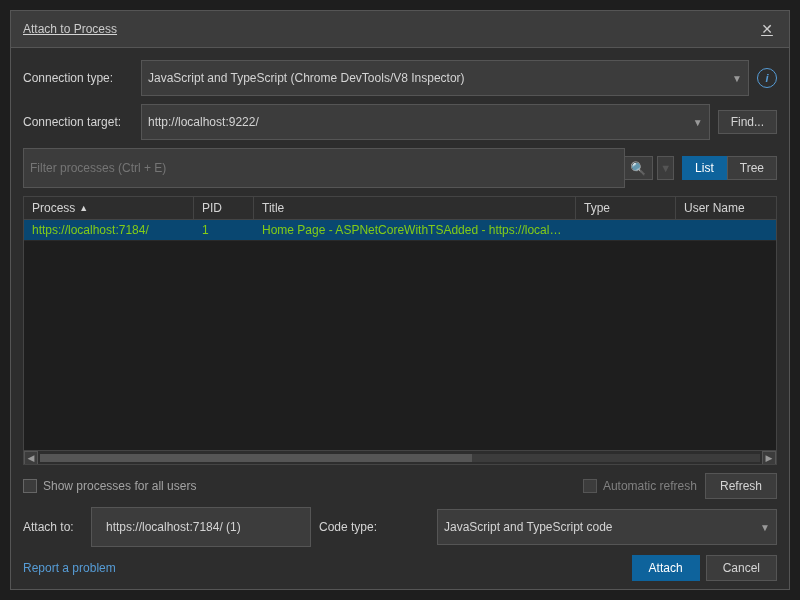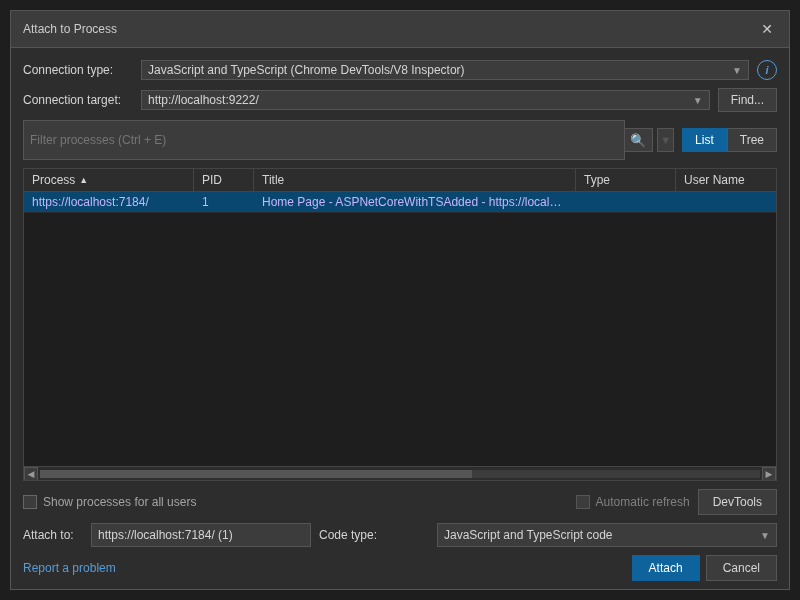--- a/index.html
+++ b/index.html
@@ -25,20 +25,21 @@
       position: relative;
     }
     .title-bar {
       background: #3c3c3c;
       padding: 8px 12px;
       display: flex;
       align-items: center;
       justify-content: space-between;
       border-bottom: 1px solid #555;
       flex-shrink: 0;
+      text-decoration: underline;
     }
     .title-bar-text {
       font-size: 12px;
       color: #cccccc;
     }
     .close-btn {
       width: 20px;
       height: 20px;
       background: transparent;
       border: none;
@@ -63,21 +64,21 @@
       gap: 8px;
     }
     .label {
       color: #d4d4d4;
       font-size: 12px;
       white-space: nowrap;
       min-width: 110px;
     }
     .combo {
       flex: 1;
-      height: 20px;
+      height: 36px;
       background: #3c3c3c;
       border: 1px solid #555;
       color: #d4d4d4;
       font-size: 12px;
       padding: 0 6px;
       appearance: none;
       cursor: pointer;
       display: flex;
       align-items: center;
       justify-content: flex-end;
@@ -207,21 +208,21 @@
       align-items: center;
       border-bottom: 1px solid #2a2a2a;
       cursor: pointer;
     }
     .table-row.selected {
       background: #094771;
     }
     .table-cell {
       padding: 3px 8px;
       font-size: 12px;
-      color: #c4b5fd;
+      color: #84cc16;
       overflow: hidden;
       text-overflow: ellipsis;
       white-space: nowrap;
     }
     .scrollbar-h {
       height: 14px;
       background: #2d2d2d;
       border-top: 1px solid #444;
       display: flex;
       align-items: center;
@@ -306,32 +307,32 @@
       cursor: pointer;
     }
     .bottom-row2 {
       display: flex;
       align-items: center;
       gap: 8px;
     }
     .attach-label { min-width: 60px; }
     .attach-input {
       width: 220px;
-      height: 24px;
-      background: #3c3c3c;
-      border: 1px solid #555;
-      color: #d4d4d4;
-      font-size: 12px;
-      padding: 0 6px;
+      height: 40px;
+      background: #3c3c3c;
+      border: 1px solid #555;
+      color: #d4d4d4;
+      font-size: 12px;
+      padding: 0 14px;
       outline: none;
     }
     .code-type-label { white-space: nowrap; }
     .code-type-select {
       flex: 1;
-      height: 24px;
+      height: 36px;
       background: #3c3c3c;
       border: 1px solid #555;
       color: #d4d4d4;
       font-size: 12px;
       display: flex;
       align-items: center;
       justify-content: space-between;
       padding: 0 6px;
       cursor: pointer;
     }
@@ -467,21 +468,21 @@
 
     <div class="bottom-row1">
       <label class="checkbox-label">
         <div class="checkbox"></div>
         <span>Show processes for all users</span>
       </label>
       <label class="auto-refresh-label">
         <div class="auto-refresh-check"></div>
         <span>Automatic refresh</span>
       </label>
-      <button class="refresh-btn">DevTools</button>
+      <button class="refresh-btn">Refresh</button>
     </div>
 
     <div class="bottom-row2">
       <span class="label attach-label">Attach to:</span>
       <input class="attach-input" type="text" value="https://localhost:7184/ (1)" style="">
       <span class="code-type-label label">Code type:</span>
       <div class="code-type-select">
         <span>JavaScript and TypeScript code</span>
         <span class="combo-arrow">▼</span>
       </div>

